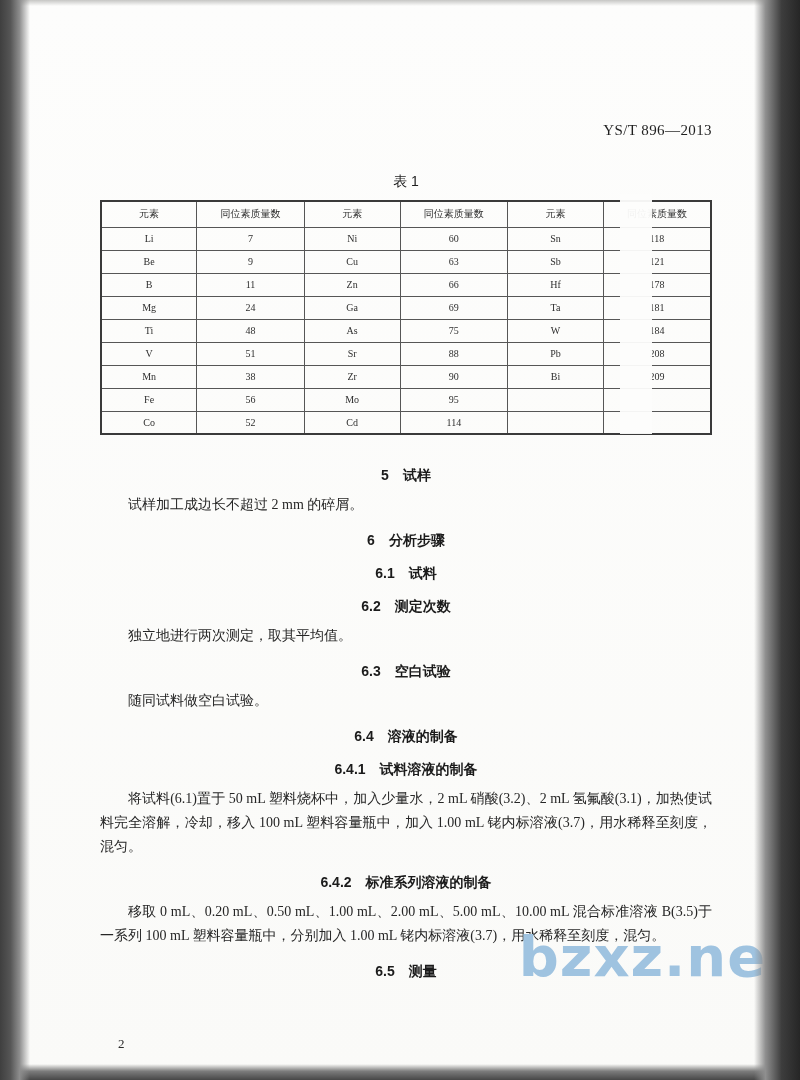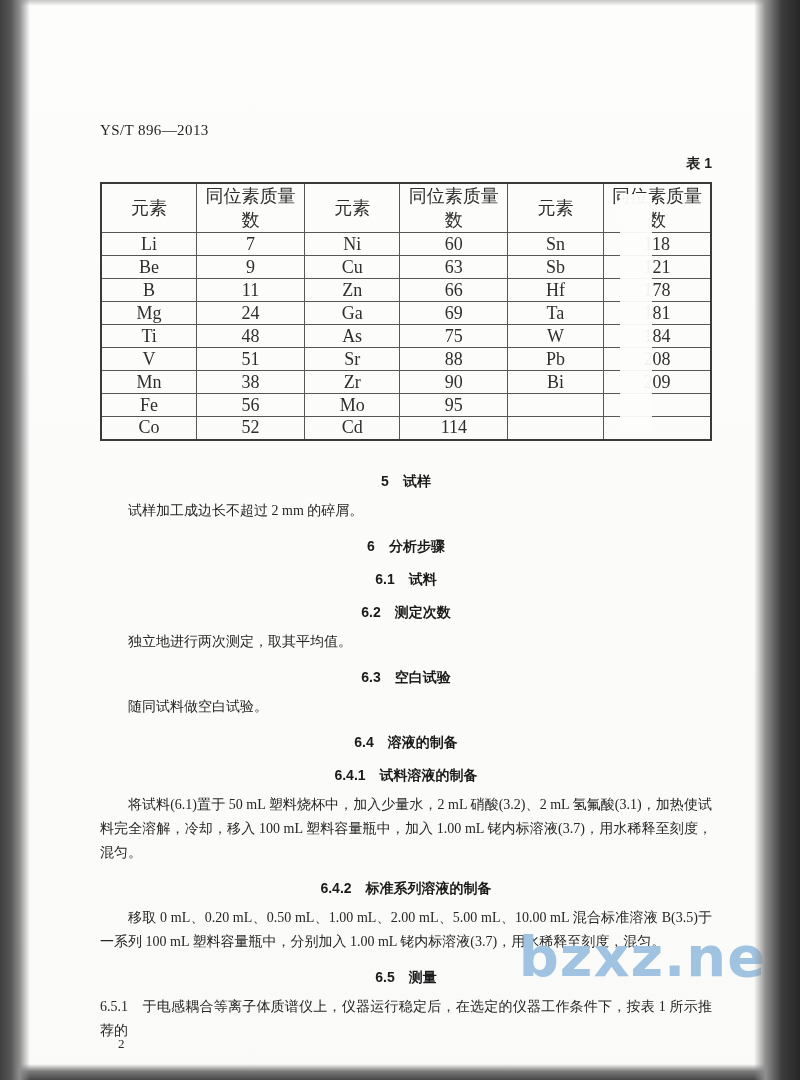--- a/index.html
+++ b/index.html
@@ -17,27 +17,27 @@
     background:linear-gradient(to right,#3f3f3f 0%,#565656 35%,#8d8d8d 65%,rgba(200,200,200,0) 100%); }
   .edge-right { position:absolute; right:0; top:0; bottom:0; width:46px; z-index:40;
     background:linear-gradient(to left,#262626 0%,#3d3d3d 40%,#8f8f8f 75%,rgba(200,200,200,0) 100%); }
   .edge-bottom{ position:absolute; left:0; right:0; bottom:0; height:16px; z-index:39;
     background:linear-gradient(to top,#474747 0%,#7c7c7c 55%,rgba(200,200,200,0) 100%); }
   .edge-top   { position:absolute; left:0; right:0; top:0; height:6px; z-index:39;
     background:linear-gradient(to bottom,#c6c6c4 0%,rgba(220,220,218,0) 100%); }
 
   .content { position:absolute; left:100px; top:122px; width:612px; z-index:2; }
 
-  .doc-number { font-size:15px; letter-spacing:.4px; color:#1f1f1f; }
+  .doc-number { font-size:15px; letter-spacing:.4px; color:#1f1f1f;text-align:right; }
 
-  .table-caption { margin-top:16px; text-align:right;
-    font-family:"Liberation Sans", sans-serif; font-weight:700; font-size:14px; color:#1e1e1e; }
+  .table-caption { margin-top:34px; text-align:center;
+    font-family:"Liberation Sans", sans-serif; font-weight:400; font-size:14px; color:#1e1e1e; }
 
   table.iso { width:100%; margin-top:9px; border-collapse:collapse;
-    font-size:18px; color:#2e2e2e; border:2px solid #3a3a3a; }
+    font-size:10px; color:#2e2e2e; border:2px solid #3a3a3a; }
   .iso th, .iso td { border:1px solid #565656; text-align:center;
     font-weight:normal; height:23px; padding:0 2px; }
   .iso th { height:26px; }
 
   .sections { margin-top:30px; font-size:14px; }
   .heading { margin:13px 0 0; font-family:"Liberation Sans", sans-serif;
     font-weight:bold; font-size:14px; line-height:20px; color:#1b1b1b;text-align:center; }
   .para { margin:8px 0 0; line-height:24px; text-indent:2em; text-align:justify; }
   .para-flush { margin:8px 0 0; line-height:24px; text-align:justify; }
 
@@ -160,21 +160,20 @@
         <div class="heading">6.2　测定次数</div>
         <div class="para">独立地进行两次测定，取其平均值。</div>
         <div class="heading">6.3　空白试验</div>
         <div class="para">随同试料做空白试验。</div>
         <div class="heading">6.4　溶液的制备</div>
         <div class="heading">6.4.1　试料溶液的制备</div>
         <div class="para">将试料(6.1)置于 50 mL 塑料烧杯中，加入少量水，2 mL 硝酸(3.2)、2 mL 氢氟酸(3.1)，加热使试料完全溶解，冷却，移入 100 mL 塑料容量瓶中，加入 1.00 mL 铑内标溶液(3.7)，用水稀释至刻度，混匀。</div>
         <div class="heading">6.4.2　标准系列溶液的制备</div>
         <div class="para">移取 0 mL、0.20 mL、0.50 mL、1.00 mL、2.00 mL、5.00 mL、10.00 mL 混合标准溶液 B(3.5)于一系列 100 mL 塑料容量瓶中，分别加入 1.00 mL 铑内标溶液(3.7)，用水稀释至刻度，混匀。</div>
         <div class="heading">6.5　测量</div>
-        <div class="para-flush">6.5.1　于电感耦合等离子体质谱仪上，仪器运行稳定后，在选定的仪器工作条件下，按表 1 所示推荐的</div>
       </div>
   </div>
 
   <div class="page-number">2</div>
   <div class="artifact-band"></div>
   <div class="watermark">bzxz.net</div>
 
   <div class="edge-top"></div>
   <div class="edge-left"></div>
   <div class="edge-right"></div>

